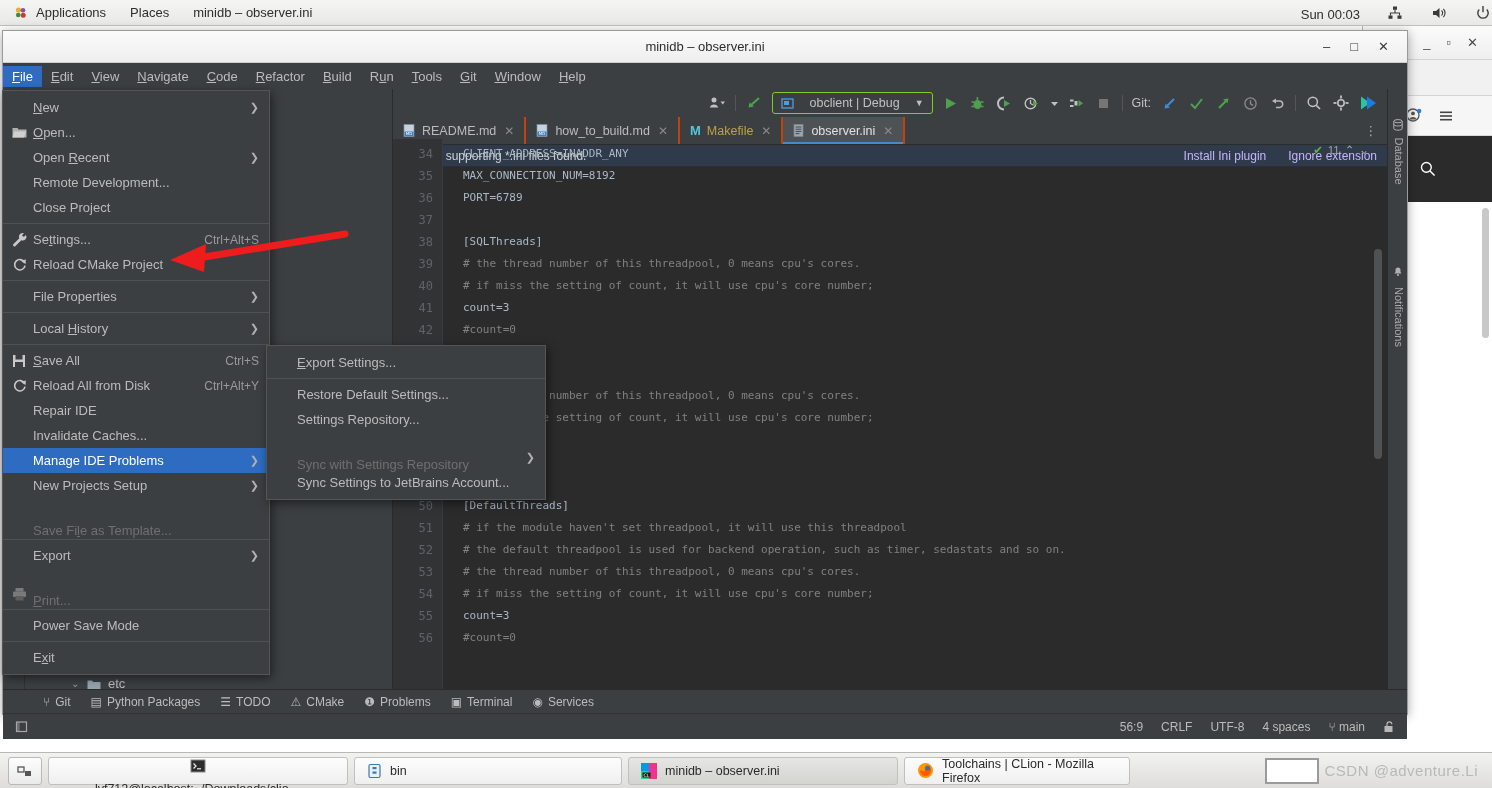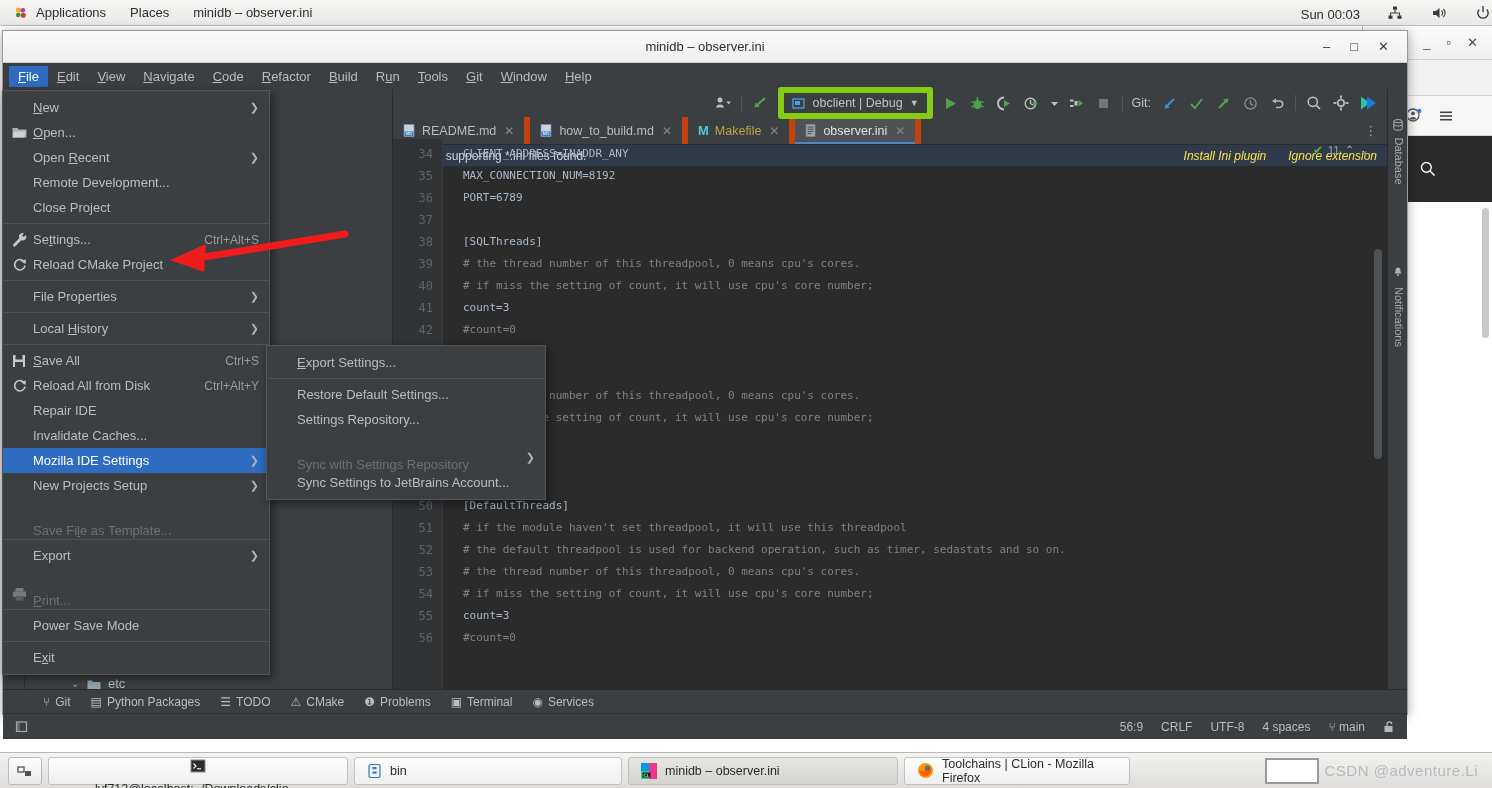--- a/index.html
+++ b/index.html
@@ -69,21 +69,21 @@
     display: flex; align-items: center; position: relative;
     font-size: 13px; color: #2d2d2d;
   }
   .ide-title { position: absolute; left: 0; right: 0; text-align: center; }
   .ide-win-btns { margin-left: auto; display: flex; gap: 20px; padding-right: 18px; font-size: 13px; color: #3a3a3a; }
   .ide-win-btns span { cursor: default; }
 
   
   .menubar {
     height: 26px; background: #3c3f41; display: flex; align-items: center;
-    font-size: 13px; color: #bbbbbb; padding-left: 6px;
+    font-size: 13px; color: #bbbbbb; padding-left: 0;
   }
   .menubar .mi { padding: 3px 9px; }
   .menubar .mi.active { background: #2d6cc0; color: #ffffff; }
   .menubar u { text-decoration: underline; }
 
   
   .ide-body { position: relative; height: 600px; background: #3c3f41; display: flex; }
 
   
   .left-strip {
@@ -107,43 +107,43 @@
   .folder-ico { width: 14px; height: 12px; }
 
   
   .editor-area { flex: 1; position: relative; background: #2b2b2b; }
   .plugin-bar {
     height: 22px; background: #2f3a4a; border-bottom: 1px solid #26303d;
     display: flex; align-items: center; font-size: 12px; color: #d4d4d4;
     padding: 0 10px;
   }
   .plugin-bar .links { margin-left: auto; display: flex; gap: 22px; }
-  .plugin-bar .links a { color: #fde047; text-decoration: none; font-style: italic; }
+  .plugin-bar .links a { color: #c4b5fd; text-decoration: none; }
 
   .tabbar {
     height: 28px; background: #3c3f41; display: flex; align-items: stretch;
     border-bottom: 1px solid #2b2b2b; font-size: 12.5px;
   }
   .etab {
     display: flex; align-items: center; gap: 6px; padding: 0 10px;
-    color: #bbbbbb; border-right: 6px solid #c2410c;
+    color: #bbbbbb; border-right: 2px solid #c2410c;
   }
   .etab.sel { background: #4e5254; color: #e0e0e0; box-shadow: inset 0 -2px 0 #4a88c7; }
   .etab .x { color: #8a8a8a; font-size: 12px; margin-left: 2px; }
   .tabbar .tb-spacer { flex: 1; }
   .tabbar .tb-menu { display: flex; align-items: center; padding: 0 10px; color: #a6a6a6; }
 
   .toolbar-right {
     position: absolute; right: 0; top: 0; height: 32px;
     display: flex; align-items: center; gap: 9px; padding-right: 10px;
     font-size: 12.5px; color: #c0c0c0;
   }
   .runconf {
-    display: flex; align-items: center; gap: 7px;
-    border: 6px solid #84cc16; border-radius: 3px; padding: 10px 8px; height: 22px;
+    display: flex; align-items: center; gap: 15px;
+    border: 1px solid #84cc16; border-radius: 3px; padding: 10px 8px; height: 22px;
   }
   .tbtn { width: 18px; height: 18px; display: inline-flex; align-items: center; justify-content: center; }
   .tdivider { width: 1px; height: 16px; background: #555; }
 
   
   .code-pane { position: absolute; left:0; right:0; top: 50px; bottom: 0; display: flex; overflow: hidden; gap: 8px; }
   .gutter {
     width: 50px; background: #313335; color: #606366; font-family: "DejaVu Sans Mono", monospace;
     font-size: 12px; text-align: right; padding-top: 4px; padding-right: 9px;
     border-right: 1px solid #3a3d3f;
@@ -811,21 +811,21 @@
       <div class="mrow">
         <span class="micon"></span>
         <span class="mlabel">Repair IDE</span>
       </div>
       <div class="mrow">
         <span class="micon"></span>
         <span class="mlabel">Invalidate Caches...</span>
       </div>
       <div class="mrow sel">
         <span class="micon"></span>
-        <span class="mlabel">Mozilla IDE Settings</span>
+        <span class="mlabel">Manage IDE Problems</span>
         <span class="marrow">❯</span>
       </div>
       <div class="mrow">
         <span class="micon"></span>
         <span class="mlabel">New Projects Setup</span>
         <span class="marrow">❯</span>
       </div>
       <div class="mrow disabled">
         <span class="micon"></span>
         <span class="mlabel">Save Fi<u>l</u>e as Template...</span>

